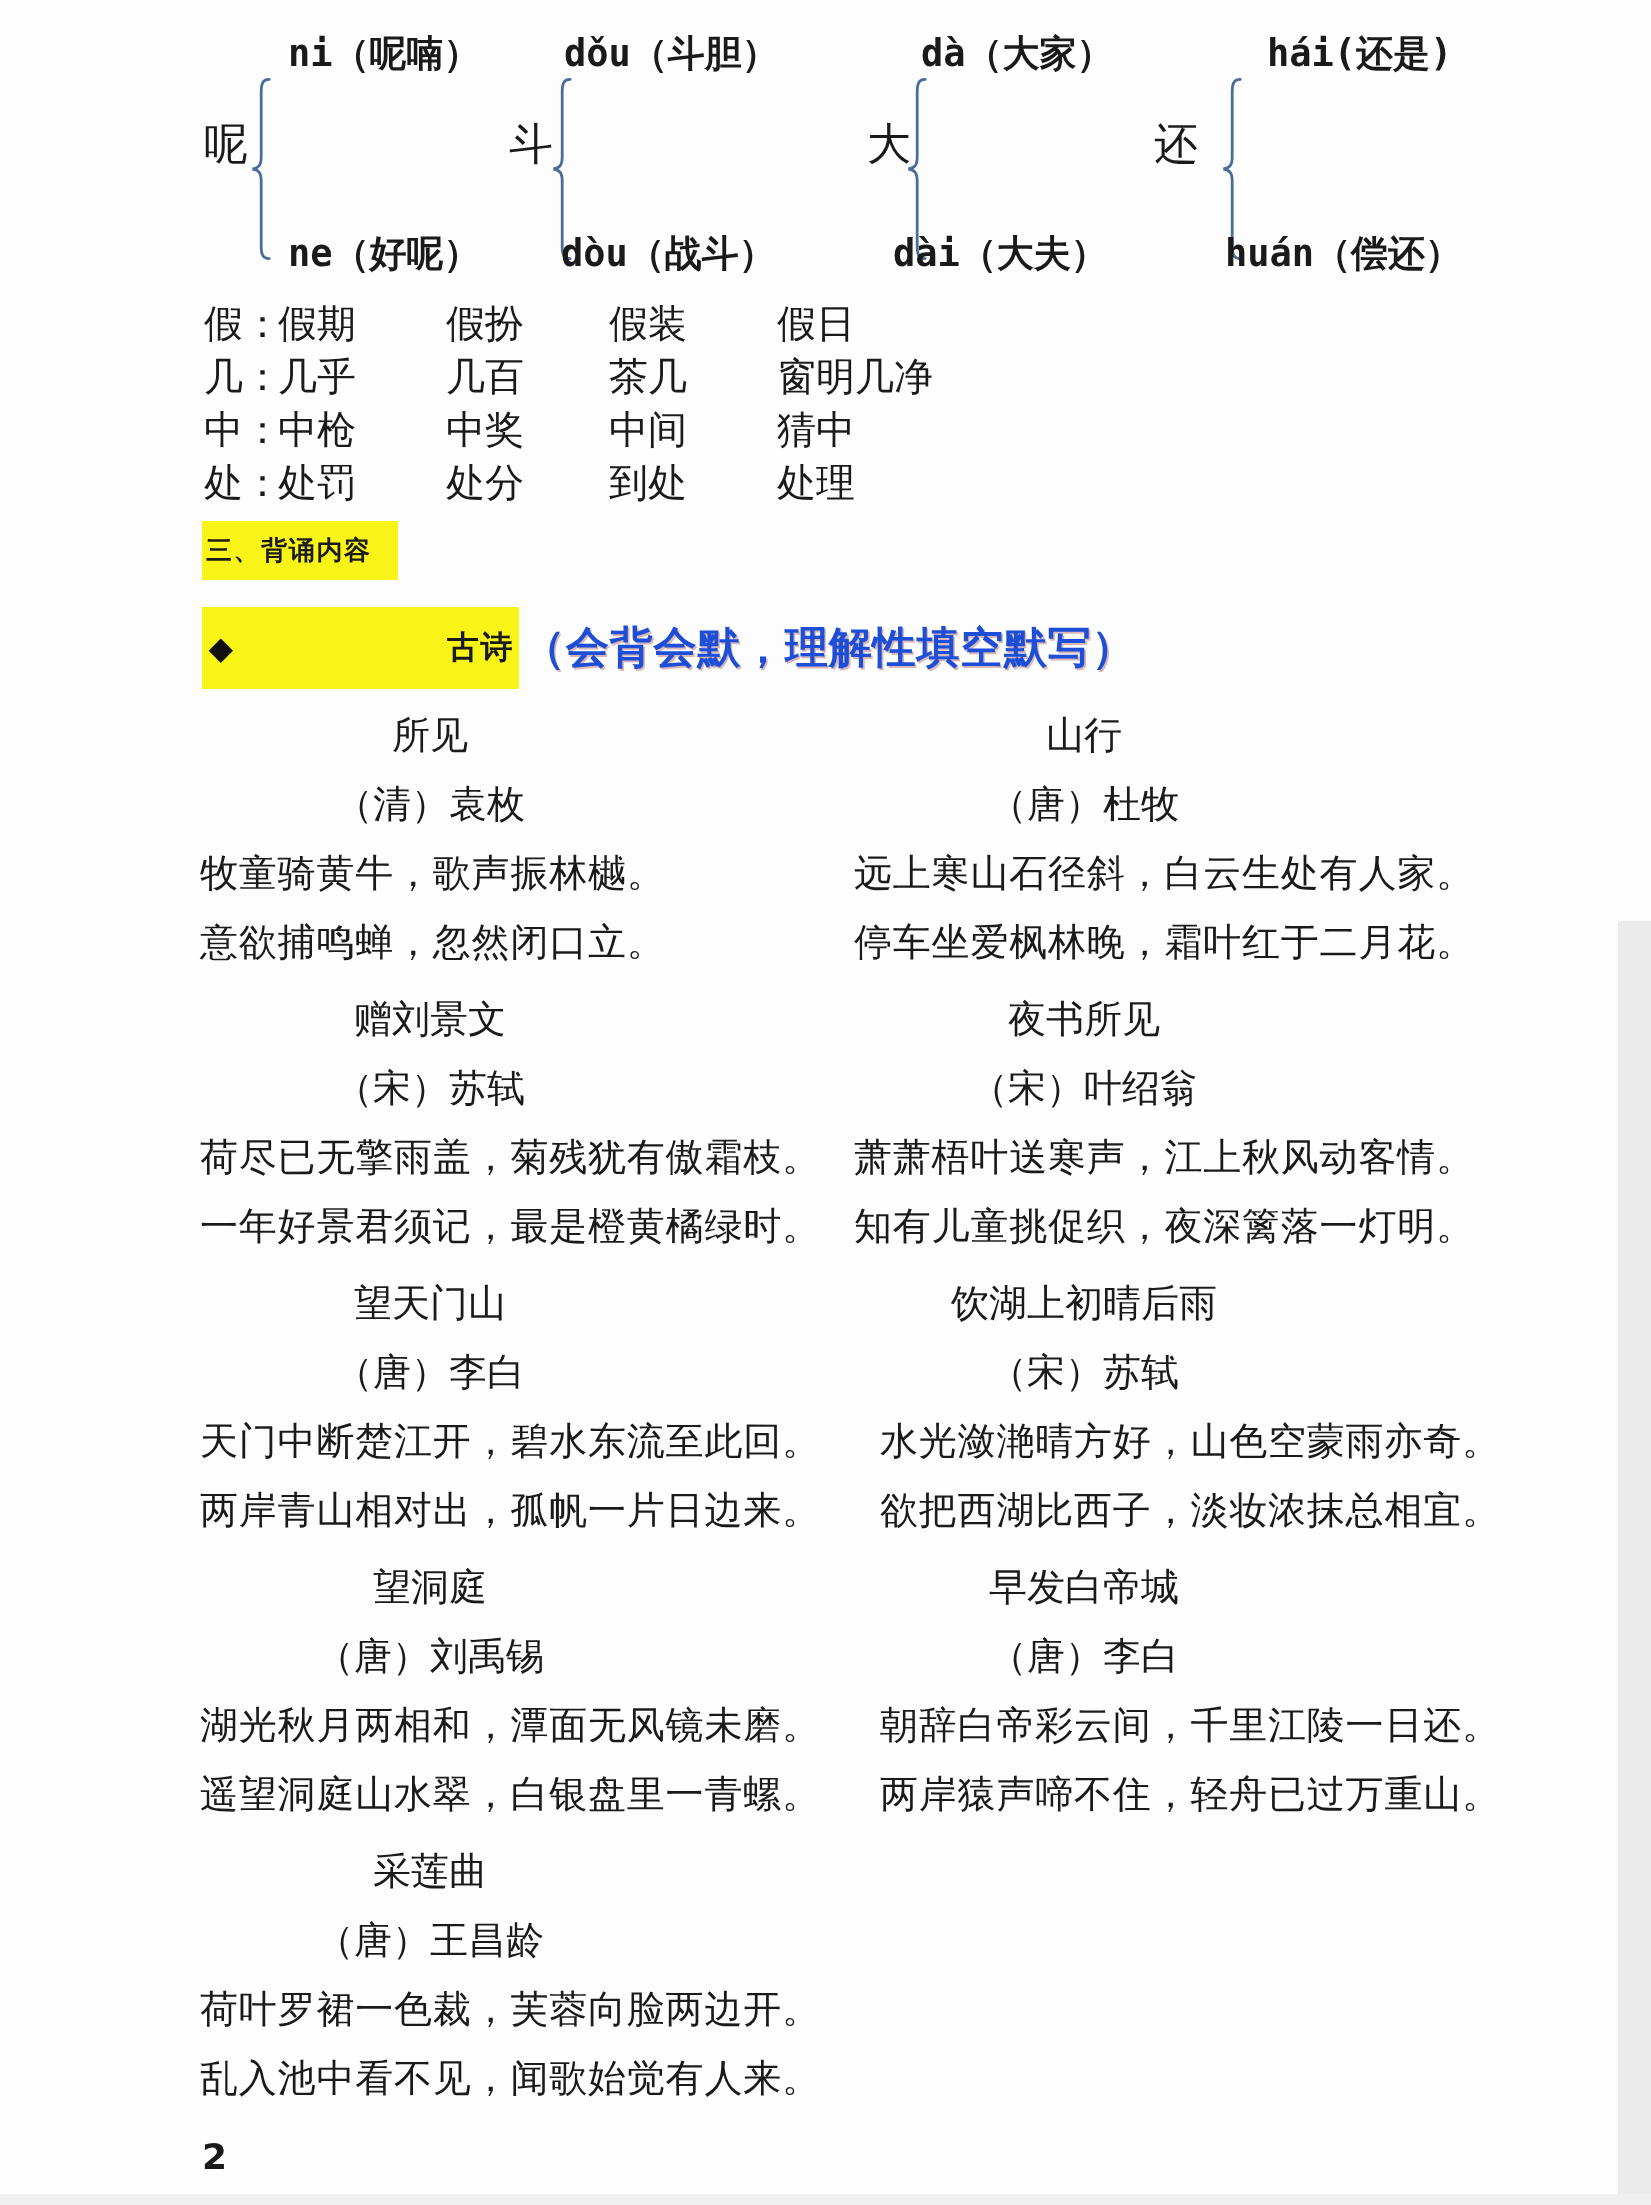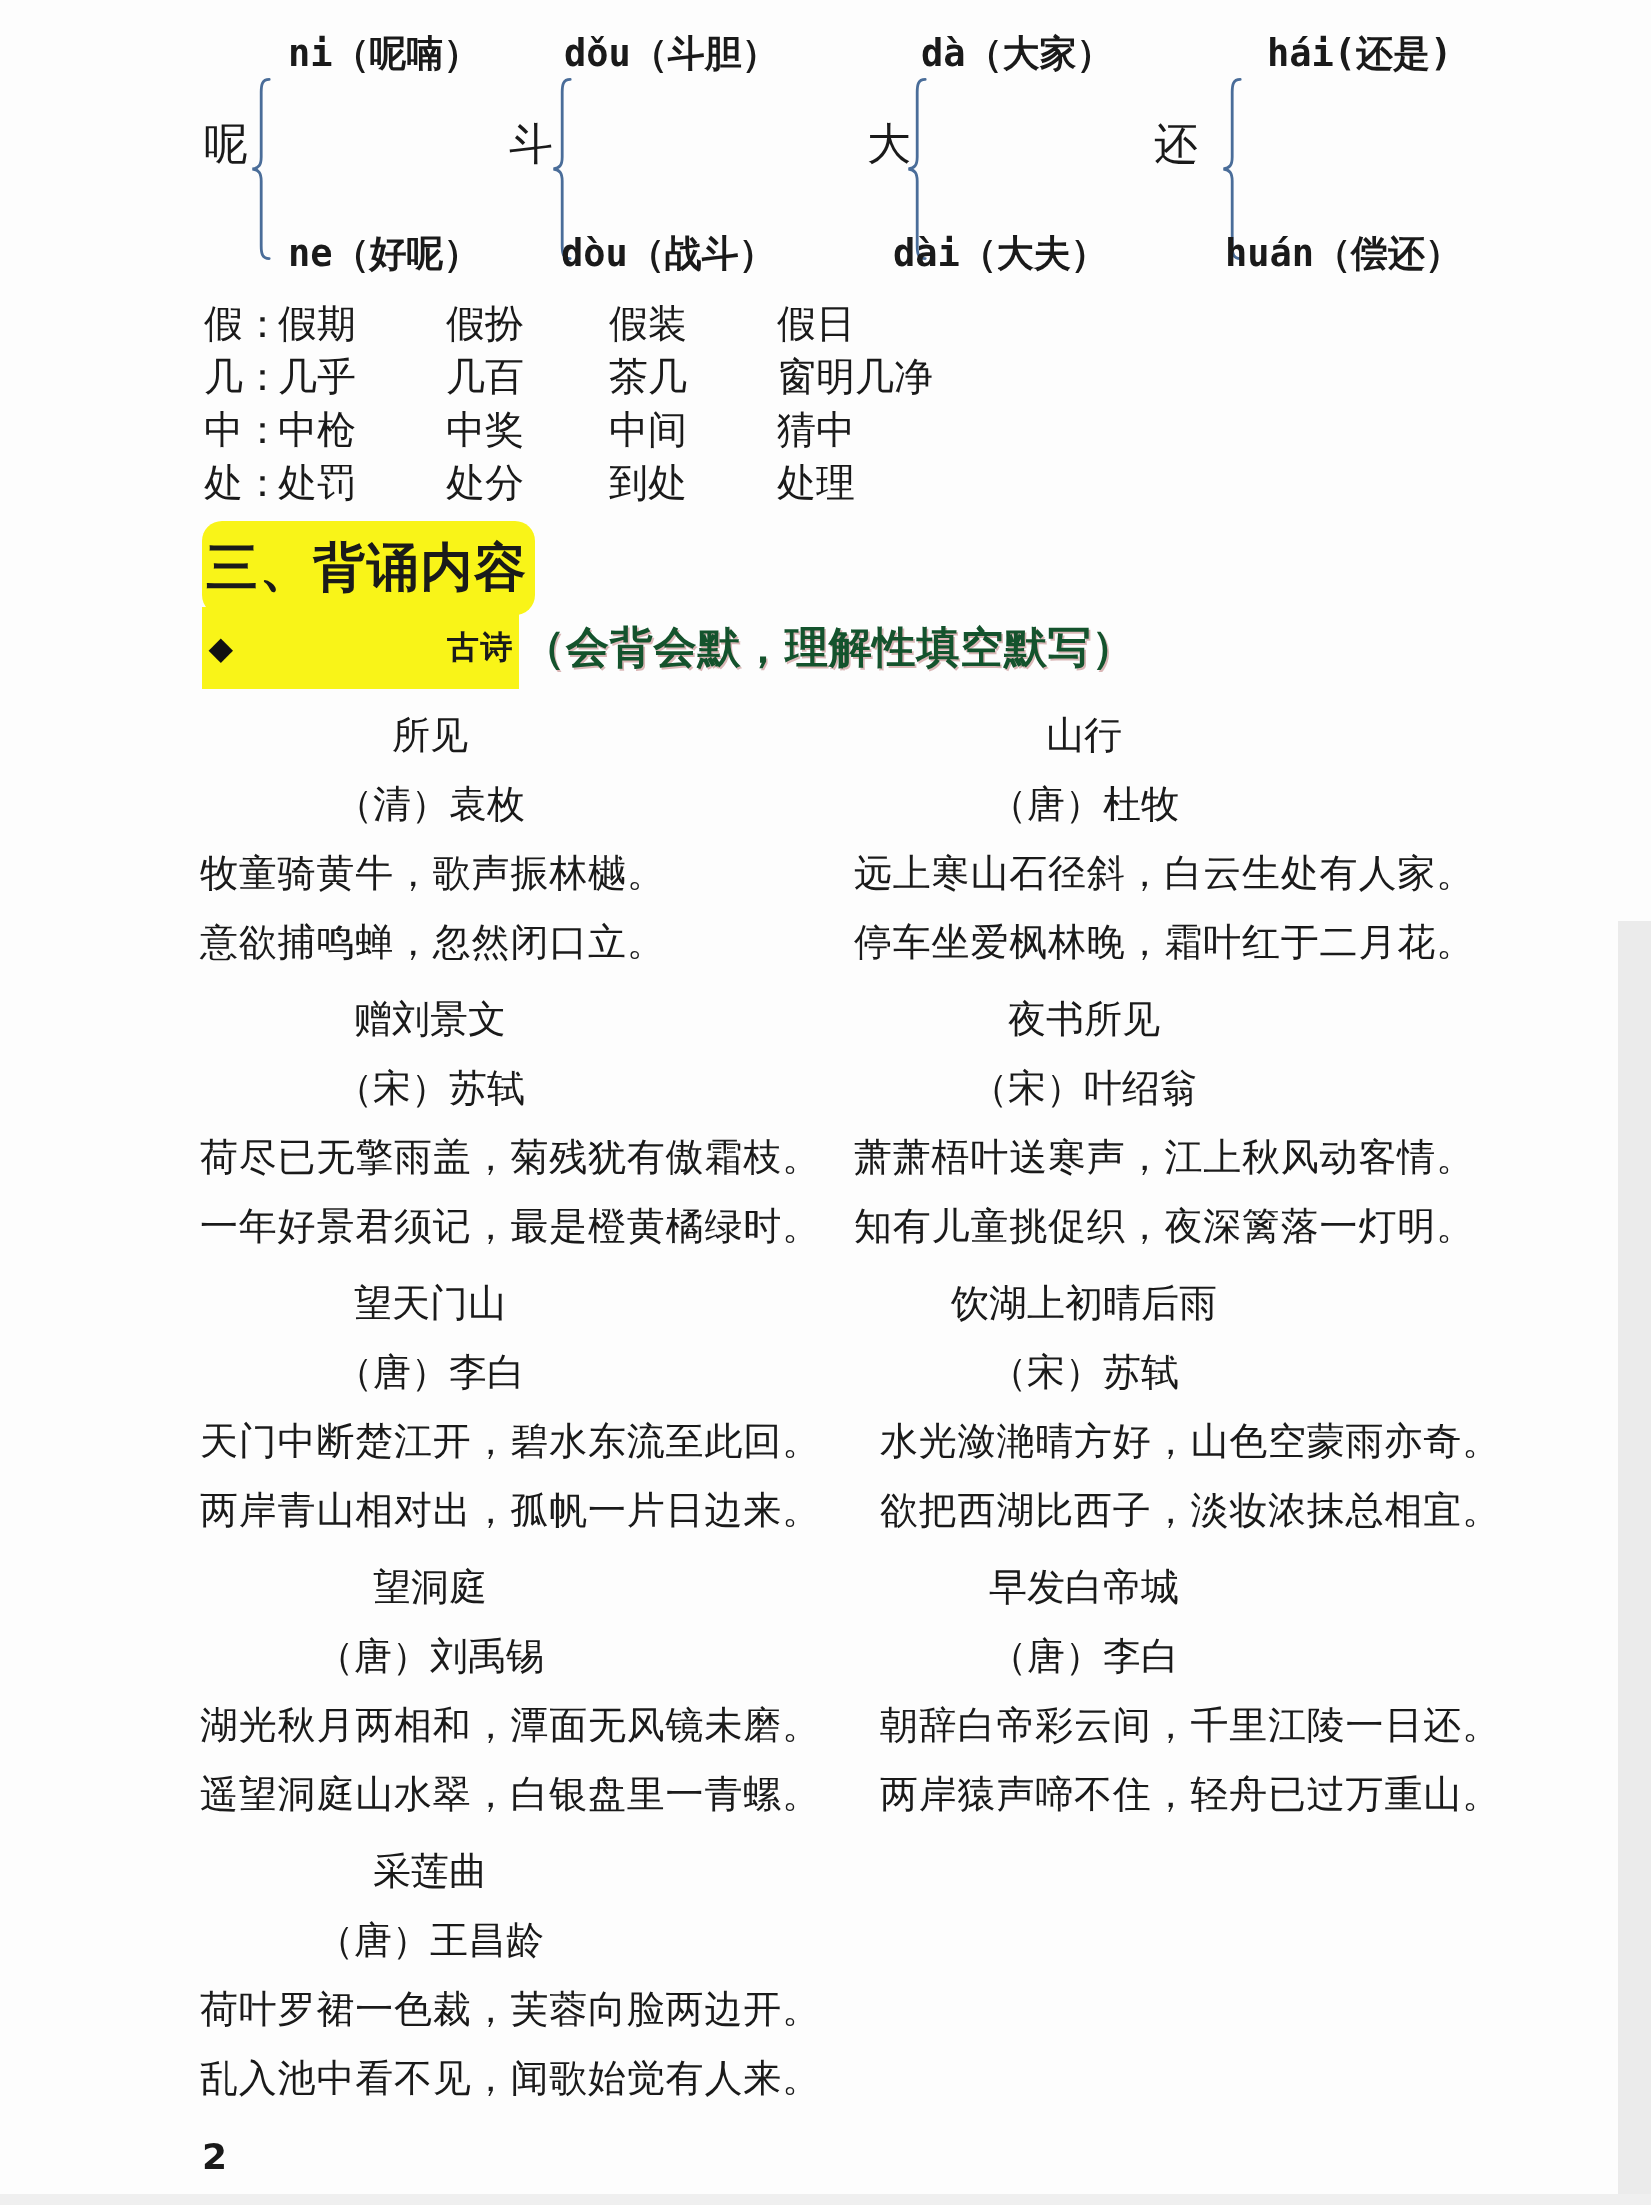--- a/index.html
+++ b/index.html
@@ -36,43 +36,42 @@
     grid-template-columns:74px 168px 163px 168px auto;
     font-size:39px;line-height:53px;
     white-space:nowrap;
   }
 
   
   .heading{
     position:absolute;top:521px;left:202px;
     background:#f9f418;
     font-family:"Liberation Sans","DejaVu Sans",sans-serif;
-    font-weight:bold;font-size:52px;letter-spacing:1.6px;
-    padding:12px 7px 12px 4px;
-    border-radius:20px;
+    font-weight:bold;font-size:26px;letter-spacing:1.6px;
+    padding:12px 26px 12px 4px;
   }
   .subsection{
     position:absolute;top:607px;left:202px;
     display:flex;align-items:center;
   }
   .sub-highlight{
     background:#f9f418;
     width:317px;height:82px;
     display:flex;align-items:center;justify-content:space-between;
     padding:0 4.8px 0 6.5px;box-sizing:border-box;
   }
   .bullet{font-size:32px;color:#111;}
   .sub-title{
     font-family:Liberation Mono, monospace;
     font-weight:bold;font-size:32px;letter-spacing:1.6px;
   }
   .annotation{
     font-family:"Liberation Sans","DejaVu Sans",sans-serif;
     font-weight:bold;font-size:43px;letter-spacing:0.8px;
-    color:#14532d;
+    color:#1d4ed8;
     text-shadow:1.6px 1.6px 0 rgba(130,0,0,0.28);
     margin-left:3.2px;white-space:nowrap;
   }
 
   
   .poems{position:absolute;top:701px;left:0;width:1556px;display:flex;}
   .pcol{display:block;}
   .pcol-left{margin-left:200px;width:654px;flex:0 0 654px;}
   .pcol-right{width:670px;flex:0 0 670px;}
   .poem{width:460px;margin-bottom:8px;}

